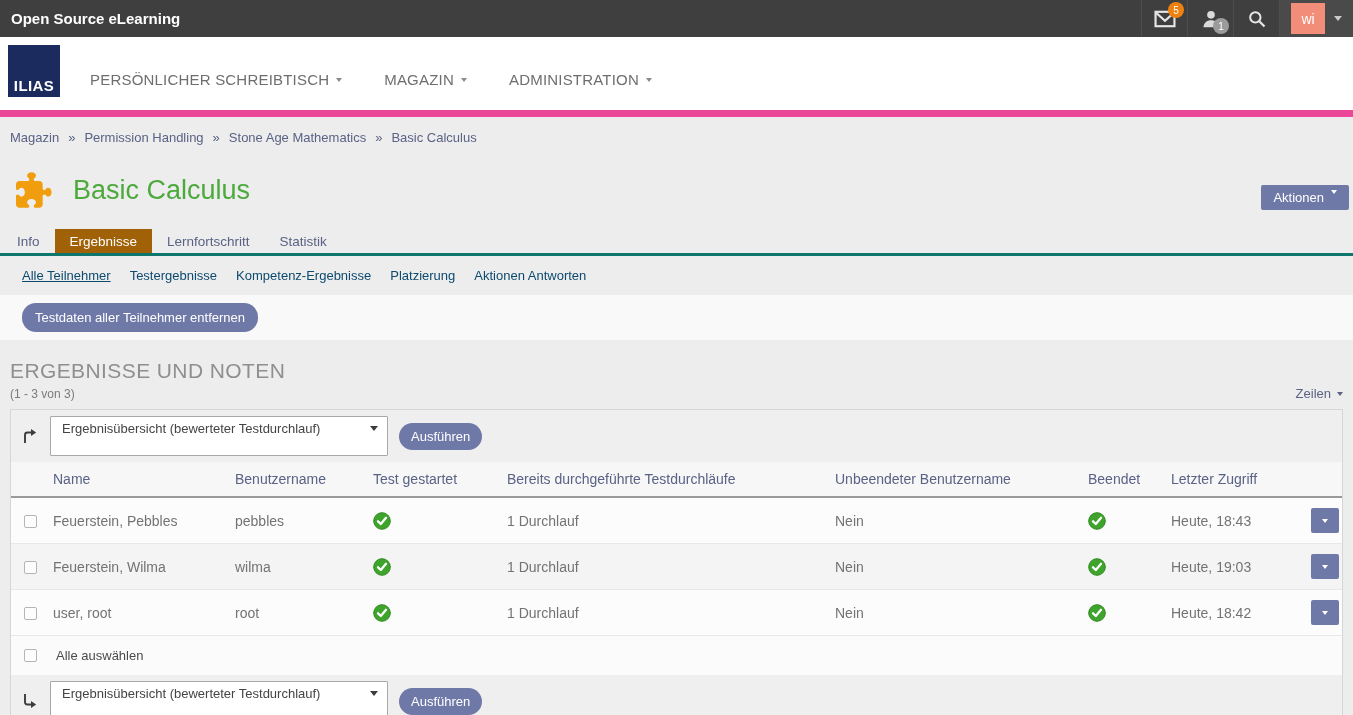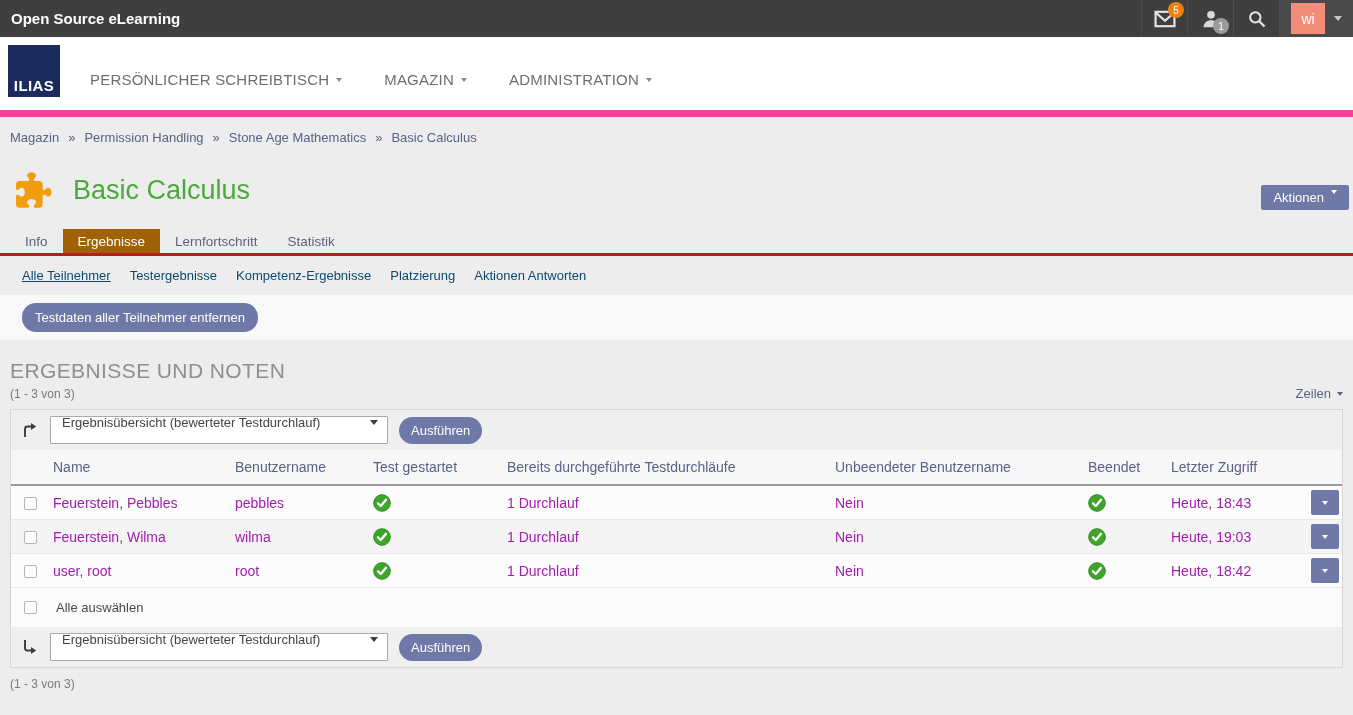--- a/index.html
+++ b/index.html
@@ -32,47 +32,47 @@
   .crumb { cursor:pointer; }
   .crumb-sep { color:#5a6285; }
 
   
   .title-row { display:flex; justify-content:space-between; align-items:flex-start; padding:27px 4px 0 10px; }
   .title-left { display:flex; align-items:center; gap:17px; padding-left:6px; }
   .page-title { color:#4ca93c; font-size:27px; font-weight:400; }
   .actions-btn { background:#6f79a8; color:#fff; border:none; font-size:13px; padding:5px 12px; border-radius:2px; display:flex; gap:7px; cursor:pointer; margin-top:13px; font-family:inherit; }
 
   
-  .tabs { display:flex; margin-top:19px; border-bottom:3px solid #b91c1c; padding-left:10px; }
+  .tabs { display:flex; margin-top:19px; border-bottom:3px solid #0f766e; padding-left:2px; }
   .tab { padding:5px 15px 4px 15px; font-size:13.5px; color:#5a6285; cursor:pointer; }
   .tab.active { background:#a16207; color:#fff; }
   .subtabs { display:flex; gap:19px; padding:12px 0 12px 22px; font-size:13px; color:#0c4a6e; }
   .subtab { cursor:pointer; }
   .subtab.active { text-decoration:underline; }
 
   
   .toolbar-strip { background:#f9f9f9; padding:8px 0 8px 22px; }
   .purple-btn { background:#6f79a8; color:#fff; border:none; font-size:13px; padding:7px 13px; border-radius:14px; cursor:pointer; font-family:inherit; }
 
   
   .results-head { padding:19px 10px 0 10px; }
   .results-title { font-size:21px; font-weight:400; color:#8f8f8f; letter-spacing:0.4px; }
   .range-row { display:flex; justify-content:space-between; align-items:center; margin-top:3px; }
   .range-text { font-size:12px; color:#7b7b7b; }
   .rows-menu { font-size:13px; color:#5a6285; display:flex; align-items:center; gap:6px; cursor:pointer; }
 
   
   .panel { margin:8px 10px 0 10px; background:#fff; border:1px solid #d6d6d6; }
   .cmd-row { background:#efefef; padding:6px 8px; display:flex; align-items:center; gap:11px; }
-  .select-box { width:338px; height:28px; background:#fff; border:1px solid #a9a9a9; border-radius:1px; display:flex; align-items:center; justify-content:space-between; padding:0 9px 15px 11px; font-size:13px; color:#444; cursor:pointer; }
+  .select-box { width:338px; height:40px; background:#fff; border:1px solid #a9a9a9; border-radius:1px; display:flex; align-items:center; justify-content:space-between; padding:0 9px 15px 11px; font-size:13px; color:#444; cursor:pointer; }
   .select-caret { width:0; height:0; border-left:4px solid transparent; border-right:4px solid transparent; border-top:5px solid #3c3c3c; }
 
   table { width:100%; border-collapse:collapse; table-layout:fixed; font-size:14px; }
   th { text-align:left; font-weight:400; color:#5a6285; font-size:14px; padding:9px 6px; background:#f7f7f7; border-bottom:2px solid #9a9a9a; }
-  td { padding:4px 6px; border-top:1px solid #e8e8e8; color:#a21caf; }
+  td { padding:10px 6px; border-top:1px solid #e8e8e8; color:#737373; }
   tr.row-a { background:#fcfcfc; }
   tr.row-b { background:#f4f4f4; }
   td.cb-cell, th.cb-cell { padding-left:13px; }
   td.action-cell { text-align:right; padding-right:12px; }
   .checkbox { display:inline-block; width:13px; height:13px; background:#fdfdfd; border:1px solid #b5b5b5; border-radius:2px; cursor:pointer; vertical-align:middle; }
   .row-action-btn { width:28px; height:25px; background:#6f79a8; border:none; border-radius:2px; cursor:pointer; display:inline-flex; align-items:center; justify-content:center; color:#fff; }
 
   .select-all-row { background:#fbfbfb; border-top:1px solid #e8e8e8; padding:12px 0 12px 13px; display:flex; align-items:center; gap:19px; font-size:13px; color:#4a4a4a; }
   .bottom-range { padding:9px 0 0 10px; font-size:12px; color:#7b7b7b; }
 

